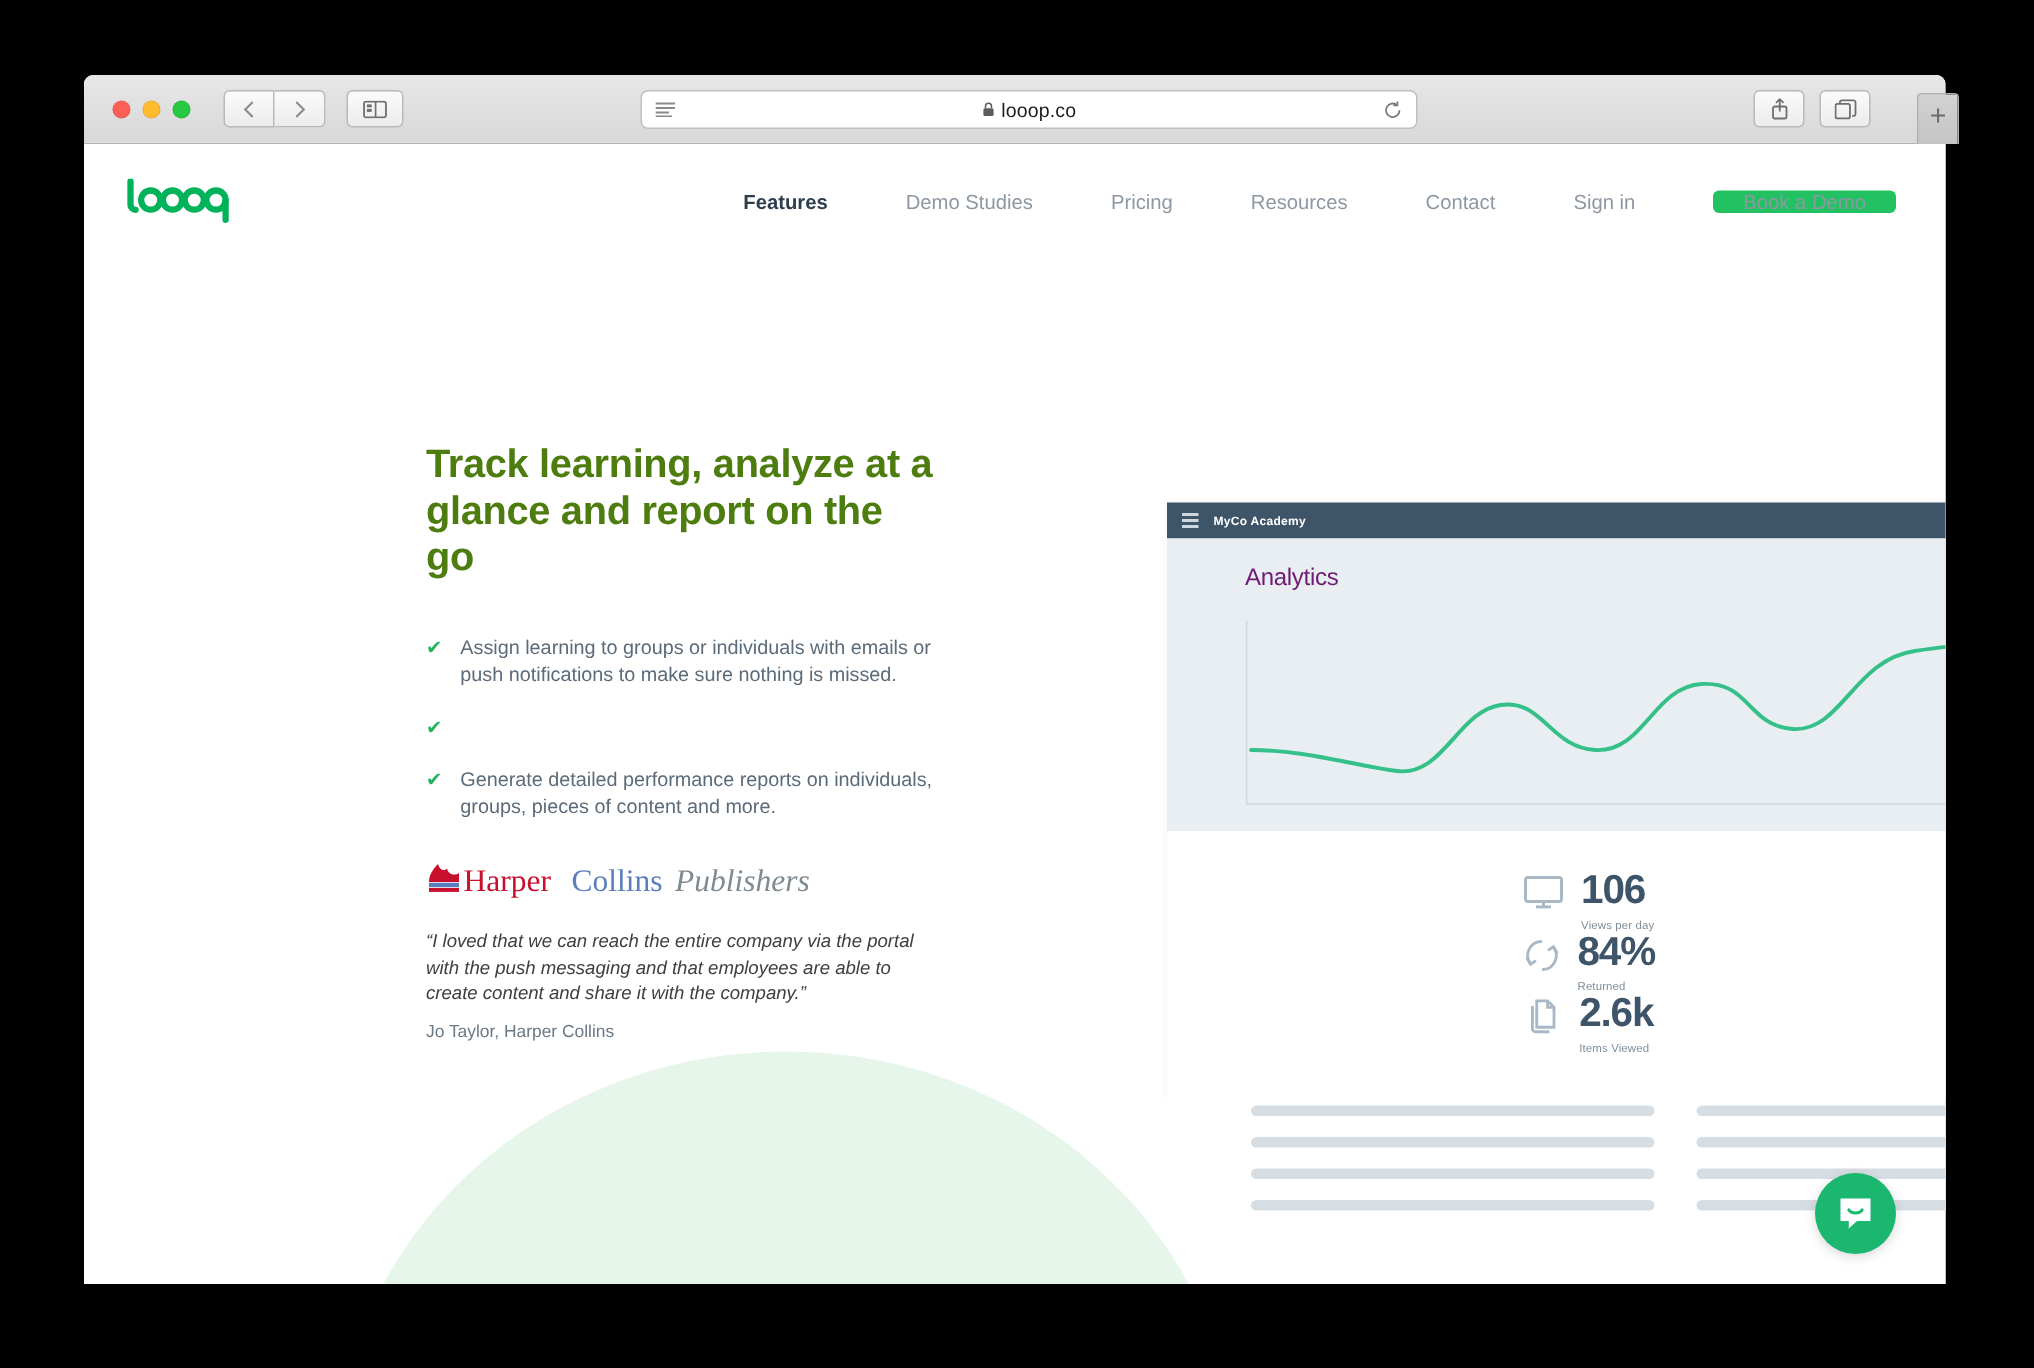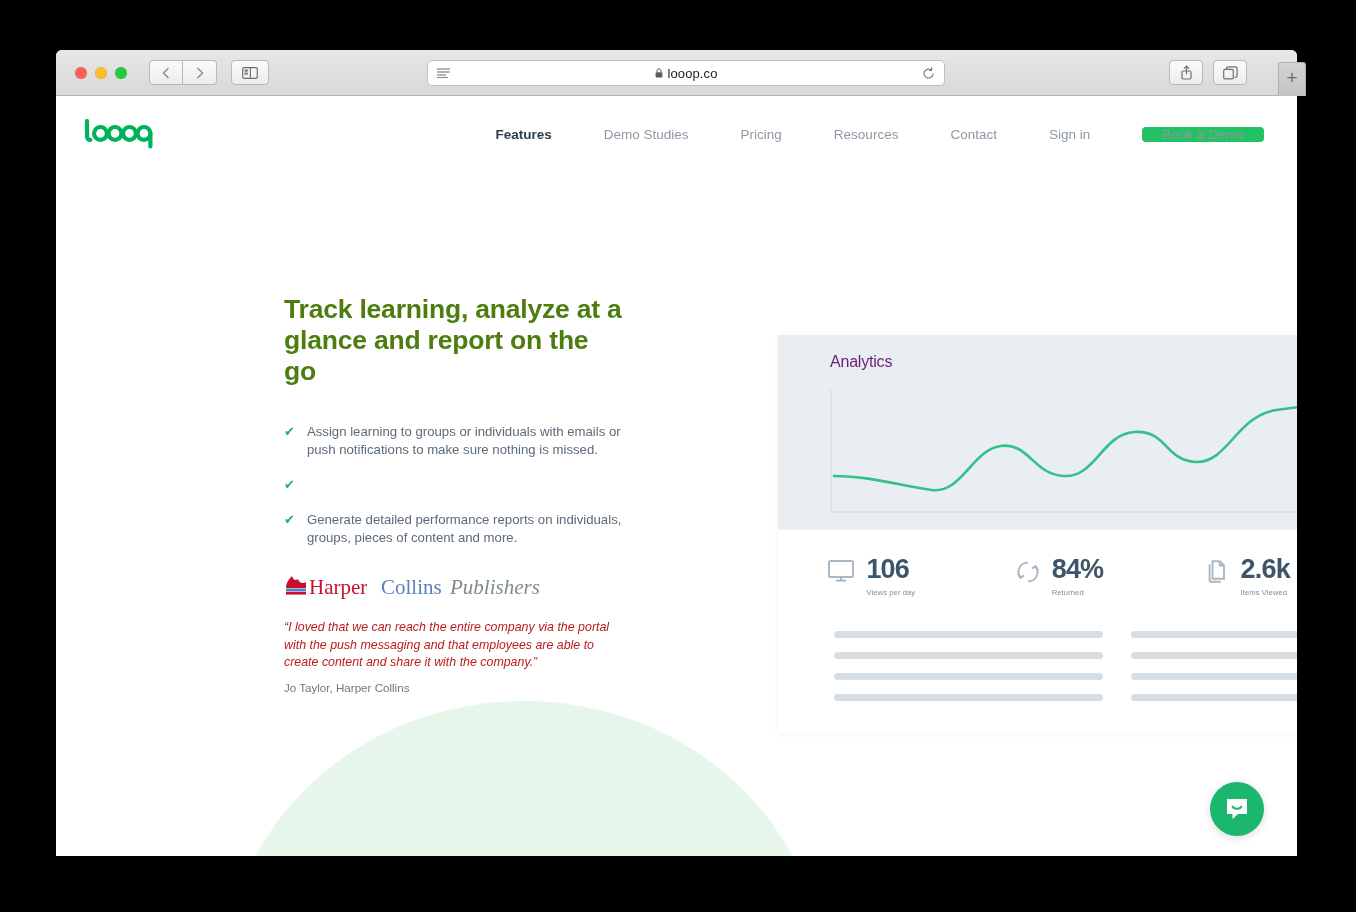--- a/index.html
+++ b/index.html
@@ -126,21 +126,21 @@
     display:flex; gap:12px; margin-bottom:18px;
     font-size:13.2px; line-height:1.33; color:#5c6b7a;
   }
   .bullets .check{ color:#22b35e; font-size:13px; line-height:1.33; flex:none; }
   .bullets .btext{ max-width:330px; }
 
   .hc-logo{ margin-top:30px; display:flex; align-items:flex-end; height:24px; }
   .quote{
     margin-top:19px;
     font-size:12.4px; line-height:1.39; font-style:italic;
-    color:#b91c1c; max-width:345px;
+    color:#404040; max-width:345px;
   }
   .attrib{ margin-top:10px; font-size:11.6px; color:#6b7885; }
 
   
   .mock{
     position:absolute; left:722px; top:239px;
     width:563px; height:398px;
     background:#fff;
     box-shadow:0 1px 6px rgba(0,0,0,.05);
     z-index:2;
@@ -158,20 +158,21 @@
     height:195px; background:#e8eef1;
     padding:18px 0 0 52px; position:relative;
   }
   .mock-chart h3{ font-size:16px; color:#701a75; font-weight:normal; letter-spacing:-.2px; }
   .chartwrap{ position:absolute; left:52px; top:55px; right:24px; height:132px; }
   .chartwrap svg{ width:100%; height:100%; display:block; }
 
   .stats{
     display:flex; padding:26px 0 0 0;
     background:#fff;
+    flex-direction:column;
   }
   .stat{ flex:1; display:flex; justify-content:center; }
   .stat-inner{ display:flex; align-items:flex-start; gap:12px; }
   .stat-icon{ color:#a9b8c4; margin-top:4px; }
   .stat-num{
     font-size:27px; font-weight:bold; color:#3e5569;
     letter-spacing:-.8px; line-height:1;
   }
   .stat-lab{ font-size:7.6px; color:#7d8d9b; margin-top:5px; letter-spacing:.1px; }
 
@@ -332,20 +333,28 @@
           </svg>
         </div>
 
         <p class="quote">“I loved that we can reach the entire company via the portal with the push messaging and that employees are able to create content and share it with the company.”</p>
         <p class="attrib">Jo Taylor, Harper Collins</p>
       </div>
     </div>
 
     <div class="mock">
 
+      <div class="mock-bar">
+        <span class="hamb">
+            <i></i>
+            <i></i>
+            <i></i>
+          </span>
+        <span class="bt">MyCo Academy</span>
+      </div>
 
       <div class="mock-chart">
         <h3>Analytics</h3>
         <div class="chartwrap">
           <svg viewBox="0 0 480 132" preserveAspectRatio="none">
             <line x1="1" y1="0" x2="1" y2="122" stroke="#cfd9de" stroke-width="1"></line>
             <line x1="1" y1="122" x2="480" y2="122" stroke="#cfd9de" stroke-width="1"></line>
             <path id="chart-line" fill="none" stroke="#35c08a" stroke-width="2.6" stroke-linecap="round" d="M4,86 C40,86 70,96 100,100 C130,104 140,60 168,56 C196,52 200,84 230,86
                      C262,88 268,44 300,42 C332,40 330,70 360,72 C392,74 400,26 440,20 C460,17 470,16 478,16"></path>
           </svg>

